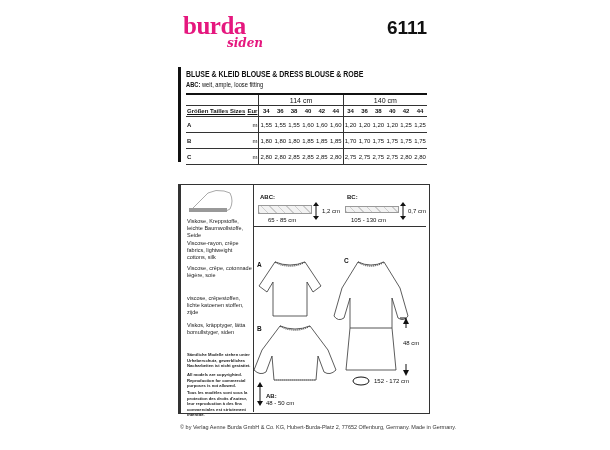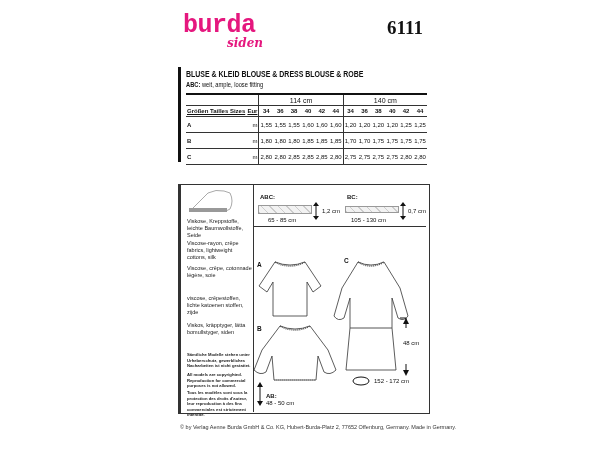--- a/index.html
+++ b/index.html
@@ -1,21 +1,21 @@
 <!DOCTYPE html>
 <html><head>
 <meta charset="utf-8">
 <style>
   html, body { margin: 0; padding: 0; }
   body { width: 610px; height: 450px; background: #ffffff; position: relative; overflow: hidden; font-family: "Liberation Sans", sans-serif; color: #111; }
   .abs { position: absolute; }
   .logo { left: 183px; top: 12px; width: 80px; height: 50px; }
-  .logo-main { position: absolute; left: 0; top: 0; font-family: Liberation Mono, monospace; font-weight: bold; font-size: 25px; color: #e5177e; letter-spacing: -0.5px; line-height: 28px; }
+  .logo-main { position: absolute; left: 0; top: 0; font-family: Liberation Serif, serif; font-weight: bold; font-size: 25px; color: #e5177e; letter-spacing: -0.5px; line-height: 28px; }
   .logo-sub { position: absolute; left: 44px; top: 24px; font-family: "DejaVu Serif", serif; font-style: italic; font-weight: bold; font-size: 12px; color: #e5177e; }
-  .pattern-no { left: 387px; top: 17px; font-family: Liberation Serif, serif; font-weight: bold; font-size: 19px; color: #111; }
+  .pattern-no { left: 387px; top: 17px; font-family: Liberation Sans, sans-serif; font-weight: bold; font-size: 19px; color: #111; }
 
   .top-bar { left: 178px; top: 67px; width: 3px; height: 95px; background: #111; }
   .title { left: 186px; top: 69px; font-family: "Liberation Sans", sans-serif; font-weight: bold; font-size: 8.5px; transform: scaleX(0.82); transform-origin: left top; white-space: nowrap; }
   .subtitle { left: 186px; top: 81px; font-size: 7px; transform: scaleX(0.82); transform-origin: left top; white-space: nowrap; }
   .subtitle b { font-weight: bold; }
 
   table.yard { position: absolute; left: 186px; top: 93px; width: 241px; border-collapse: collapse; font-size: 6px; font-family: "Liberation Sans", sans-serif; }
   table.yard td { height: 11px; padding: 0 1px; text-align: center; border-bottom: 1px solid #333; white-space: nowrap; }
   table.yard tr.hdr1 td { border-top: 2px solid #111; height: 10px; font-size: 7px; }
   table.yard tr.hdr2 td { height: 10px; font-weight: bold; }

